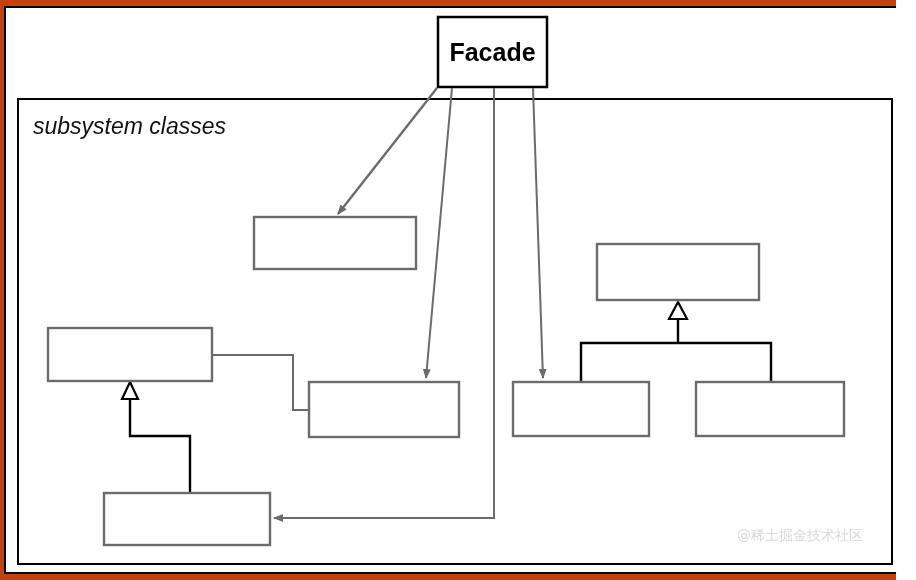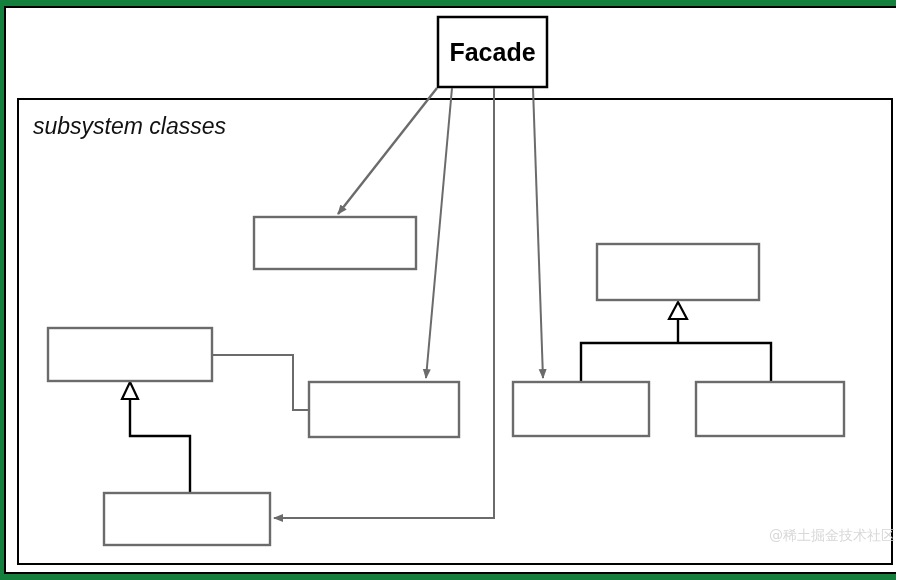--- a/index.html
+++ b/index.html
@@ -7,21 +7,21 @@
     padding: 0;
     background: #ffffff;
   }
   body {
     font-family: "Liberation Sans", sans-serif;
   }
   #canvas {
     position: relative;
     width: 896px;
     height: 580px;
-    background: #15803d;
+    background: #c2410c;
     overflow: hidden;
   }
   #diagram-svg {
     position: absolute;
     left: 0;
     top: 0;
     width: 916px;
     height: 580px;
   }
   .facade-label {
@@ -48,21 +48,20 @@
     white-space: nowrap;
   }
   .watermark {
     position: absolute;
     left: 737px;
     top: 527px;
     font-size: 14px;
     color: #d8d8d8;
     white-space: nowrap;
     font-family: "DejaVu Sans", sans-serif;
-    margin-left: 32px;
   }
 </style>
 </head>
 <body>
 
 <div id="canvas">
 
   <svg id="diagram-svg" viewBox="0 0 916 580" xmlns="http://www.w3.org/2000/svg">
 
     <defs>

